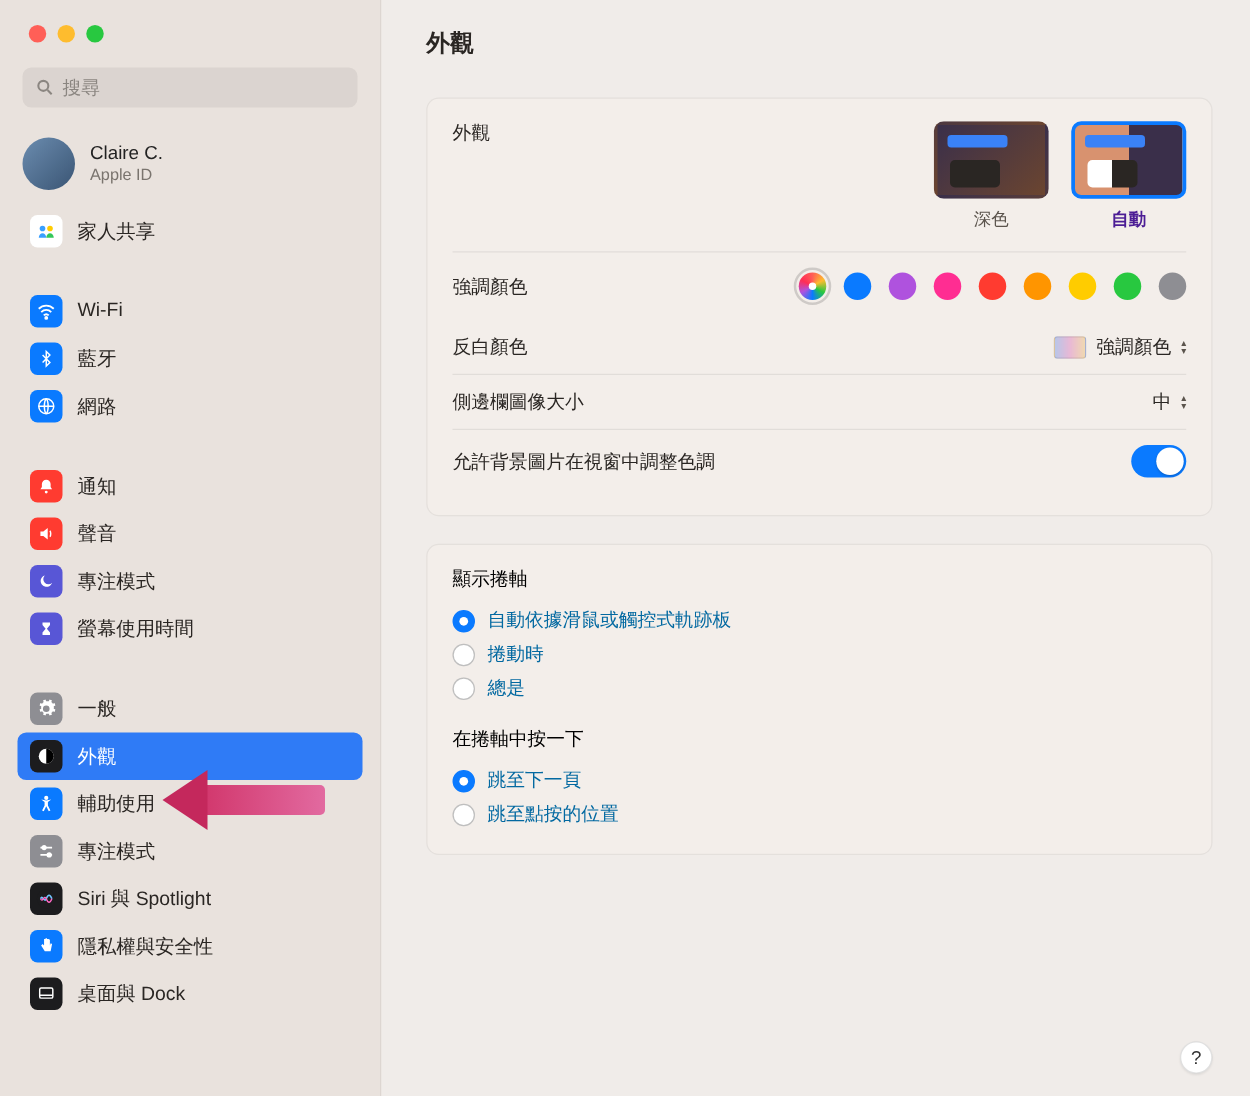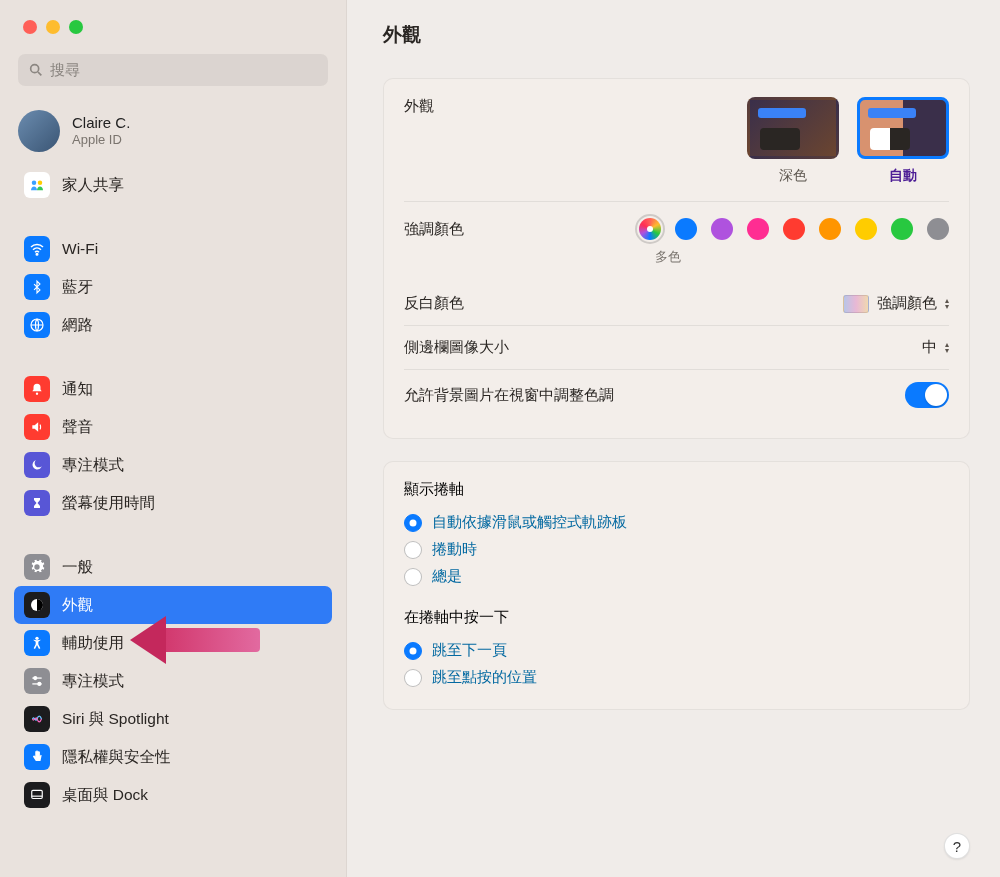--- a/index.html
+++ b/index.html
@@ -1,18 +1,18 @@
 <!DOCTYPE html>
 <html><head>
 <meta charset="utf-8">
 <style>
 * { box-sizing: border-box; margin: 0; padding: 0; }
 body { font-family: -apple-system, "SF Pro Text", "Helvetica Neue", Arial, sans-serif; background: #f0ece9; width: 1000px; height: 877px; overflow: hidden; }
 .window { width: 1000px; height: 877px; background: #f0ece9; border-radius: 12px; display: flex; position: relative; }
-.sidebar { width: 347px; background: #e9e2dd; border-right: 1px solid rgba(0,0,0,0.05); padding: 0; overflow-y: auto; }
+.sidebar { width: 305px; background: #e9e2dd; border-right: 1px solid rgba(0,0,0,0.05); padding: 0; overflow-y: auto; }
 .traffic { display: flex; gap: 9px; padding: 20px 0 12px 23px; }
 .tl { width: 14px; height: 14px; border-radius: 50%; }
 .tl.red { background: #ff5f57; }
 .tl.yellow { background: #febc2e; }
 .tl.green { background: #28c840; }
 .search { margin: 8px 18px 18px; height: 32px; background: rgba(0,0,0,0.06); border-radius: 7px; display: flex; align-items: center; padding: 0 10px; color: #8b8681; font-size: 15px; }
 .search .mag { width: 16px; height: 16px; margin-right: 6px; }
 .user { display: flex; align-items: center; padding: 6px 18px 10px; gap: 12px; }
 .avatar { width: 42px; height: 42px; border-radius: 50%; background: linear-gradient(135deg, #6b8caf, #3a5574); }
 .user-txt { line-height: 1.25; }
@@ -277,21 +277,20 @@
               <div class="sw" style="background: rgb(10, 122, 255);"></div>
               <div class="sw" style="background: rgb(175, 82, 222);"></div>
               <div class="sw" style="background: rgb(255, 45, 146);"></div>
               <div class="sw" style="background: rgb(255, 59, 48);"></div>
               <div class="sw" style="background: rgb(255, 149, 0);"></div>
               <div class="sw" style="background: rgb(255, 204, 0);"></div>
               <div class="sw" style="background: rgb(40, 200, 64);"></div>
               <div class="sw" style="background: rgb(142, 142, 147);"></div>
             </div>
         </div>
-        <div class="accent-sub">多色</div>
       </div>
 
       <div class="row">
         <div class="row-label">反白顏色</div>
         <div class="select">
           <div class="hl-preview"></div>
           <span>強調顏色</span>
           <span class="chev">
               <span>▴</span>
               <span>▾</span>

